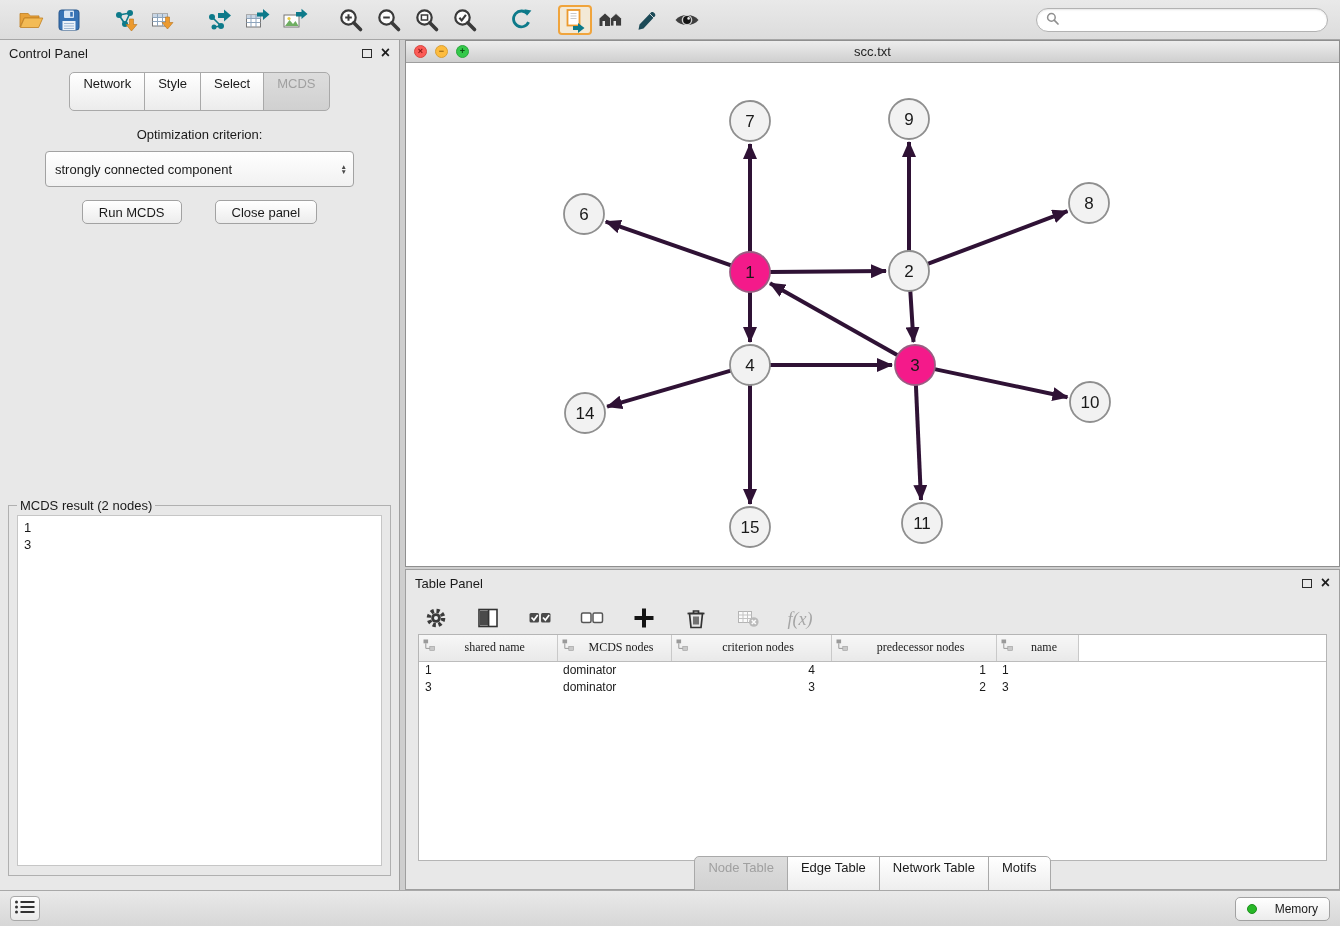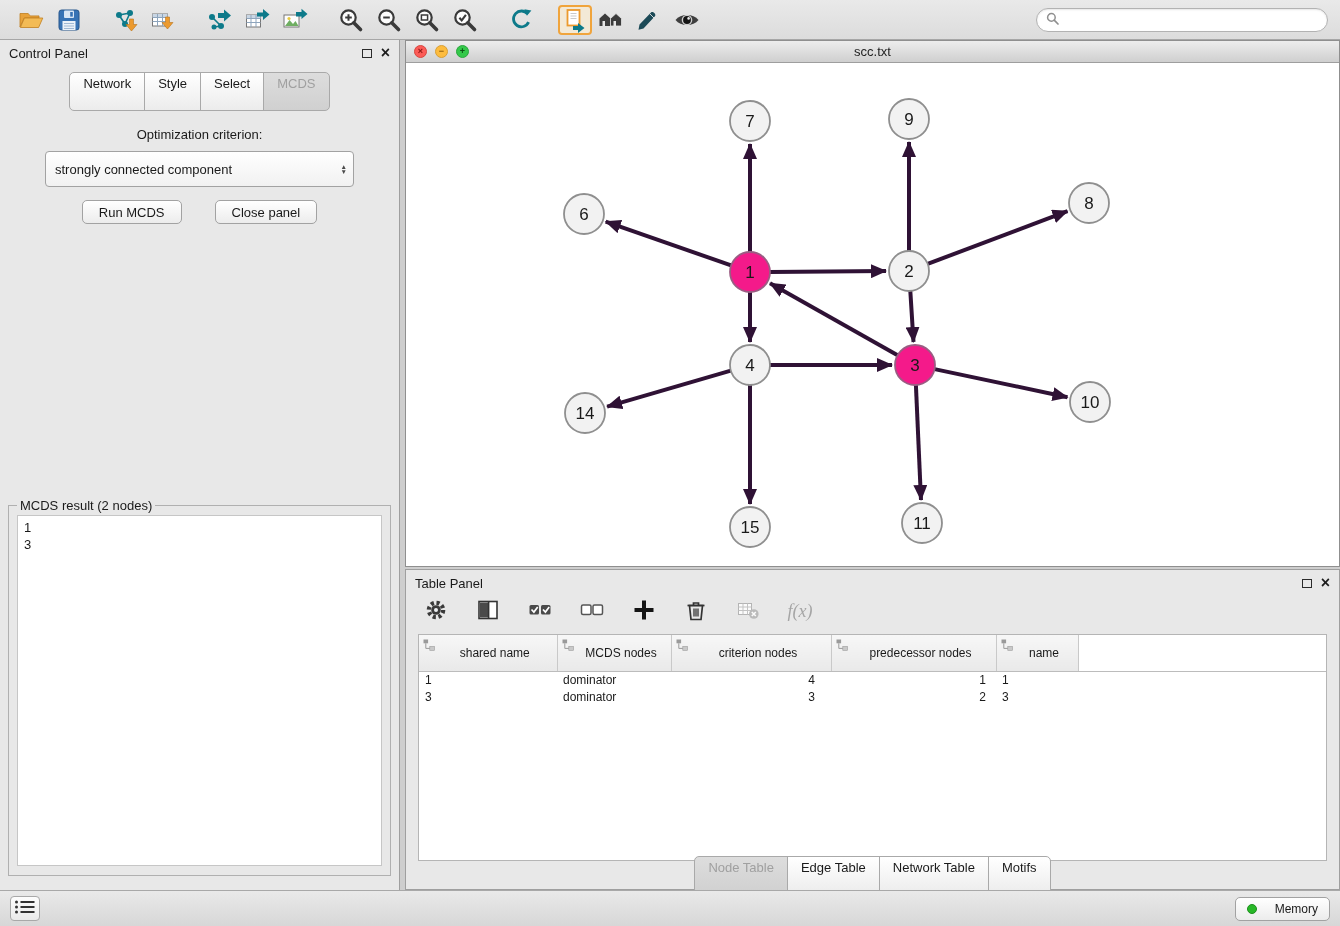--- a/index.html
+++ b/index.html
@@ -77,30 +77,30 @@
   .tl.red    { background:#fc5b57; border:1px solid #d6473f; color:#891510; }
   .tl.yellow { background:#fdbc3e; border:1px solid #d89f35; color:#8f5c0e; }
   .tl.green  { background:#34c84a; border:1px solid #2aa73d; color:#0b5414; }
   .net-title { margin:0 auto; font-size:13px; color:#1e1e1e; }
   .net-canvas { flex:1; position:relative; background:#fff; overflow:hidden; }
   .net-canvas svg { position:absolute; left:0; top:0; }
 
   
   .table-panel { flex:1; margin-top:2px; border:1px solid #9f9f9f; background:#e8e8e8;
     display:flex; flex-direction:column; min-height:0; }
-  .table-toolbar { height:38px; flex:0 0 38px; display:flex; align-items:flex-start; padding:0 14px; gap:20px; }
+  .table-toolbar { height:38px; flex:0 0 38px; display:flex; align-items:flex-end; padding:0 14px; gap:20px; }
   .ttool-btn { width:32px; height:30px; display:flex; align-items:center; justify-content:center; cursor:default; }
   .ttool-btn.disabled { opacity:.85; }
   .fx { font-family:"Liberation Serif", serif; font-style:italic; font-size:18px; color:#9a9a9a; }
 
   .table-wrap { flex:1; margin:0 12px; border:1px solid #b5b5b5; background:#fff; overflow:hidden; }
   table.node-table { border-collapse:collapse; width:100%; table-layout:fixed; font-size:12px; }
   table.node-table thead th { background:linear-gradient(#f7f7f7,#e9e9e9); border-right:1px solid #c9c9c9;
-    border-bottom:1px solid #bcbcbc; height:36px; font-weight:normal; position:relative;
-    text-align:center; padding:0 4px 0 18px; overflow:hidden; white-space:nowrap; }
+    border-bottom:1px solid #bcbcbc; height:26px; font-weight:normal; position:relative;
+    text-align:center; padding:0 4px 0 18px; overflow:hidden; white-space:nowrap;font-family:Liberation Serif, serif; }
   table.node-table thead th.filler { background:#fff; border-right:none; }
   .col-icon { position:absolute; left:4px; top:4px; }
   table.node-table td { height:17px; padding:0 6px; white-space:nowrap; overflow:hidden; }
 
   .table-tabs { height:28px; flex:0 0 28px; display:flex; justify-content:center; align-items:center; }
 
   
   .statusbar { height:36px; flex:0 0 36px; background:linear-gradient(#e9e9e9,#d7d7d7);
     border-top:1px solid #a8a8a8; display:flex; align-items:center; padding:0 10px; }
   .status-left-btn { width:30px; height:25px; border:1px solid #a8a8a8; border-radius:4px;

